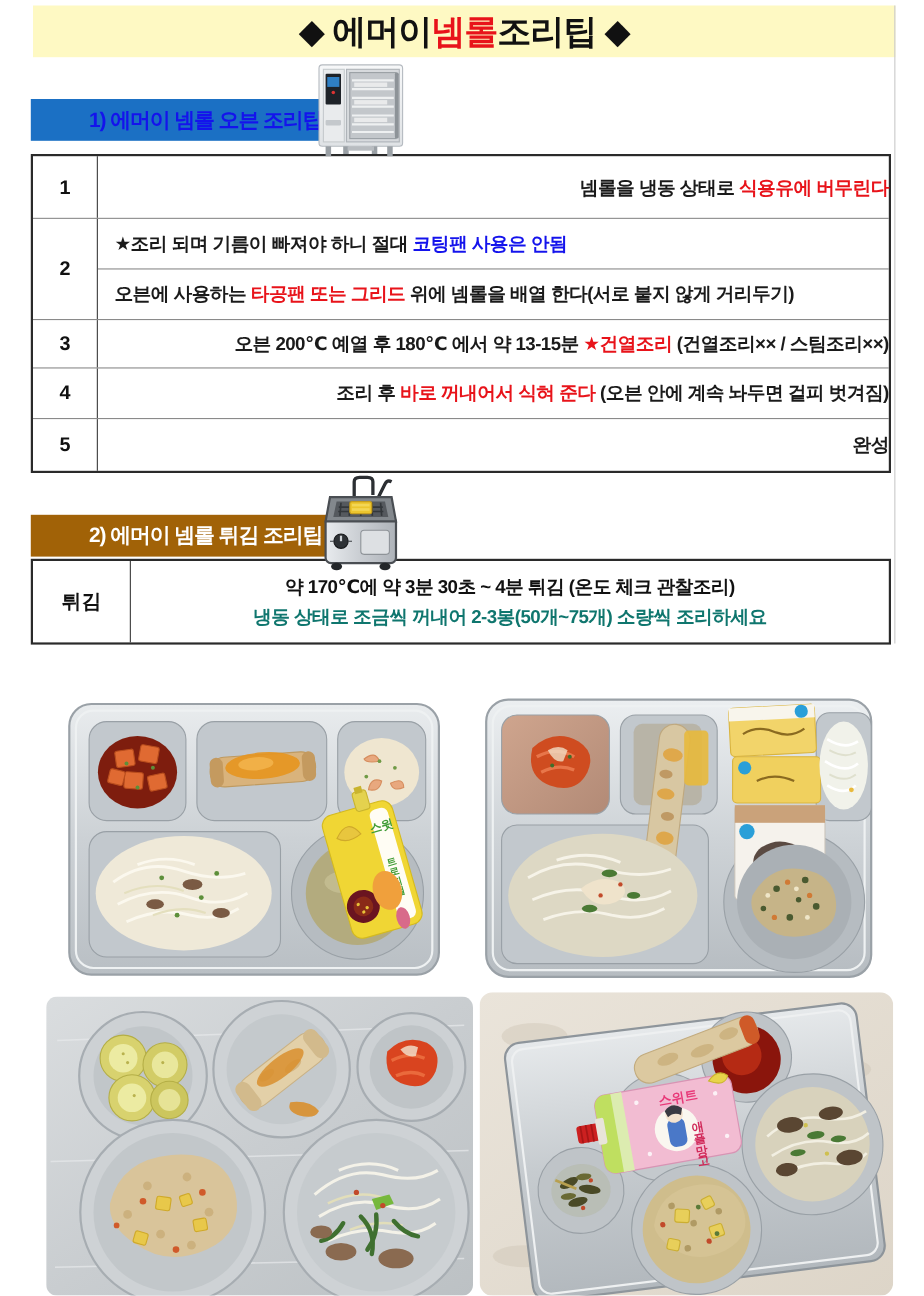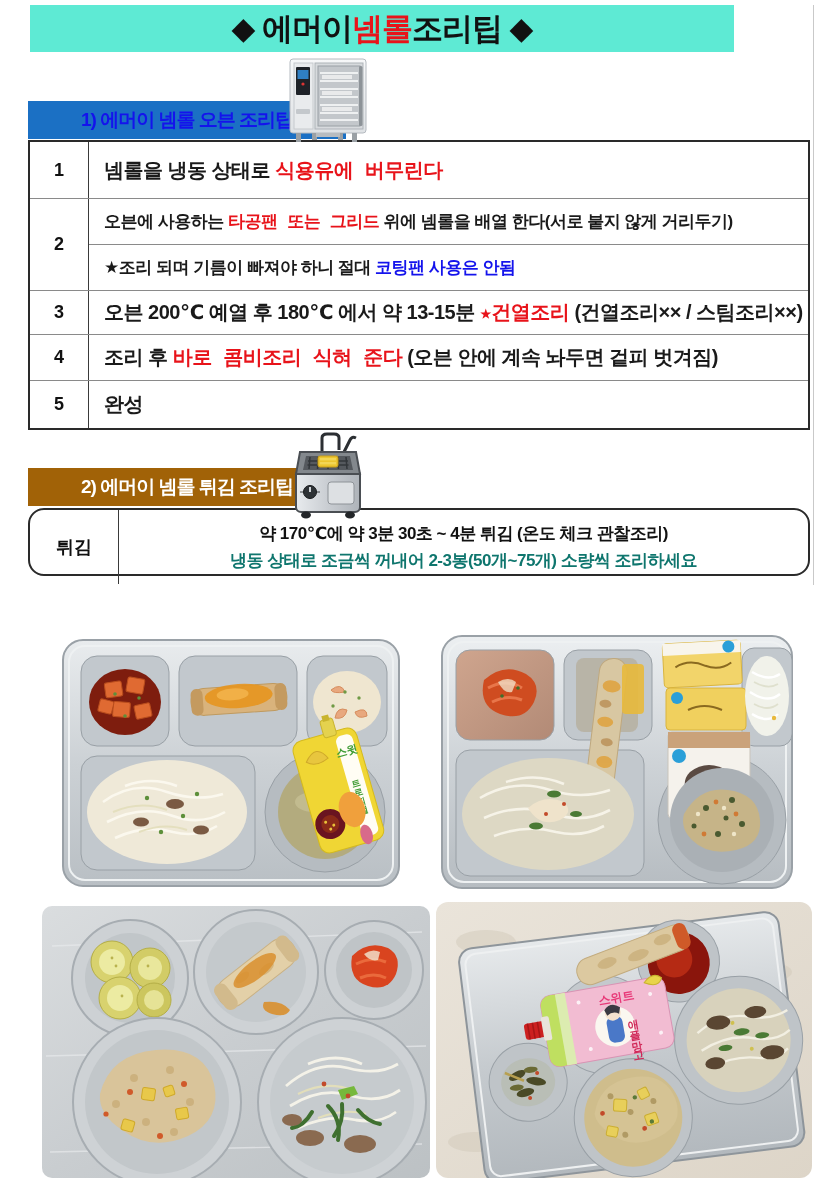--- a/index.html
+++ b/index.html
@@ -1,45 +1,45 @@
 <!DOCTYPE html>
 <html><head>
 <meta charset="utf-8">
 <style>
   html,body{margin:0;padding:0;background:#ffffff;}
   .page{position:relative;width:840px;height:1178px;background:#fff;overflow:hidden;
         font-family:"Liberation Sans","DejaVu Sans",sans-serif;}
-  .title-banner{position:absolute;left:30px;top:5px;width:704px;height:47px;
-        background:#5eead4;display:flex;align-items:center;justify-content:center;
+  .title-banner{position:absolute;left:30px;top:5px;width:784px;height:47px;
+        background:#fef9c3;display:flex;align-items:center;justify-content:center;
         font-size:31px;font-weight:bold;color:#111;letter-spacing:-1px;}
   .title-banner .red{color:#E8131A;}
   .edge-line{position:absolute;left:813px;top:5px;width:1px;height:580px;background:#c9c9c9;}
   .sec-header{position:absolute;left:28px;width:318px;height:38px;display:flex;align-items:center;
         justify-content:center;color:#fff;font-weight:bold;font-size:19px;letter-spacing:-1px;}
-  .sec-header.blue{top:101px;background:#1B70C4;}
+  .sec-header.blue{top:90px;background:#1B70C4;}
   .sec-header.brown{top:468px;background:#a16207;}
   .fig{position:absolute;z-index:3;}
   .fig.oven{left:286px;top:57px;width:84px;height:88px;}
   .fig.fryer{left:284px;top:430px;width:88px;height:90px;}
   .tbl{position:absolute;left:28px;width:782px;border:2px solid #2a2a2a;box-sizing:border-box;
         background:#fff;z-index:2;}
   .tbl1{top:140px;height:290px;}
-  .tbl2{top:508px;height:68px;border-radius:16px;}
+  .tbl2{top:508px;height:78px;}
   .trow{display:flex;border-bottom:1px solid #8a8a8a;box-sizing:border-box;}
   .trow:last-child{border-bottom:none;}
   .cell-num{width:58px;flex:0 0 58px;border-right:1.5px solid #3a3a3a;display:flex;
         align-items:center;justify-content:center;font-weight:bold;font-size:18px;color:#111;}
   .tbl2 .cell-num{width:88px;flex:0 0 88px;}
   .cell-txt{flex:1;display:flex;align-items:center;padding-left:15px;font-weight:bold;
-        font-size:20px;color:#1a1a1a;letter-spacing:-0.5px;}
+        font-size:17px;color:#1a1a1a;letter-spacing:-0.5px;justify-content:flex-end;}
   .cell-stack{flex:1;display:flex;flex-direction:column;}
   .cell-stack .sub{flex:1;display:flex;align-items:center;padding-left:15px;font-weight:bold;
         font-size:17px;color:#1a1a1a;letter-spacing:-0.5px;}
   .cell-stack .sub + .sub{border-top:1px solid #8a8a8a;}
-  .red{color:#E8131A;font-family:Liberation Mono, monospace;}
+  .red{color:#E8131A;}
   .blue{color:#1413EC;}
   .fry-content{flex:1;display:flex;flex-direction:column;align-items:center;justify-content:center;
         gap:4px;font-weight:bold;font-size:17px;letter-spacing:-0.5px;}
   .fry-content .l1{color:#111;}
   .fry-content .l2{color:#0f766e;}
   .photo{position:absolute;z-index:1;}
   .photo svg{display:block;}
 </style>
 </head>
 <body>
@@ -103,37 +103,37 @@
     <div class="trow" style="height:57px;">
       <div class="cell-num">1</div>
       <div class="cell-txt">
         <span><span>넴롤을 냉동 상태로 </span><span class="red">식용유에 버무린다</span></span>
       </div>
     </div>
     <div class="trow" style="height:92px;">
       <div class="cell-num">2</div>
       <div class="cell-stack">
         <div class="sub">
-          <span><span>오븐에 사용하는 </span><span class="red">타공팬 또는 그리드</span><span> 위에 넴롤을 배열 한다(서로 붙지 않게 거리두기)</span></span>
+          <span><span>★조리 되며 기름이 빠져야 하니 절대 </span><span class="blue">코팅팬 사용은 안됨</span></span>
         </div>
         <div class="sub">
-          <span><span>★조리 되며 기름이 빠져야 하니 절대 </span><span class="blue">코팅팬 사용은 안됨</span></span>
+          <span><span>오븐에 사용하는 </span><span class="red">타공팬 또는 그리드</span><span> 위에 넴롤을 배열 한다(서로 붙지 않게 거리두기)</span></span>
         </div>
       </div>
     </div>
     <div class="trow" style="height:44px;">
       <div class="cell-num">3</div>
       <div class="cell-txt">
         <span><span>오븐 200℃ 예열 후 180℃ 에서 약 13-15분 </span><span class="red">★건열조리</span><span> (건열조리×× / 스팀조리××)</span></span>
       </div>
     </div>
     <div class="trow" style="height:46px;">
       <div class="cell-num">4</div>
       <div class="cell-txt">
-        <span><span>조리 후 </span><span class="red">바로 콤비조리 식혀 준다</span><span> (오븐 안에 계속 놔두면 겉피 벗겨짐)</span></span>
+        <span><span>조리 후 </span><span class="red">바로 꺼내어서 식혀 준다</span><span> (오븐 안에 계속 놔두면 겉피 벗겨짐)</span></span>
       </div>
     </div>
     <div class="trow" style="height:47px;">
       <div class="cell-num">5</div>
       <div class="cell-txt">
         <span>완성</span>
       </div>
     </div>
   </div>
 

